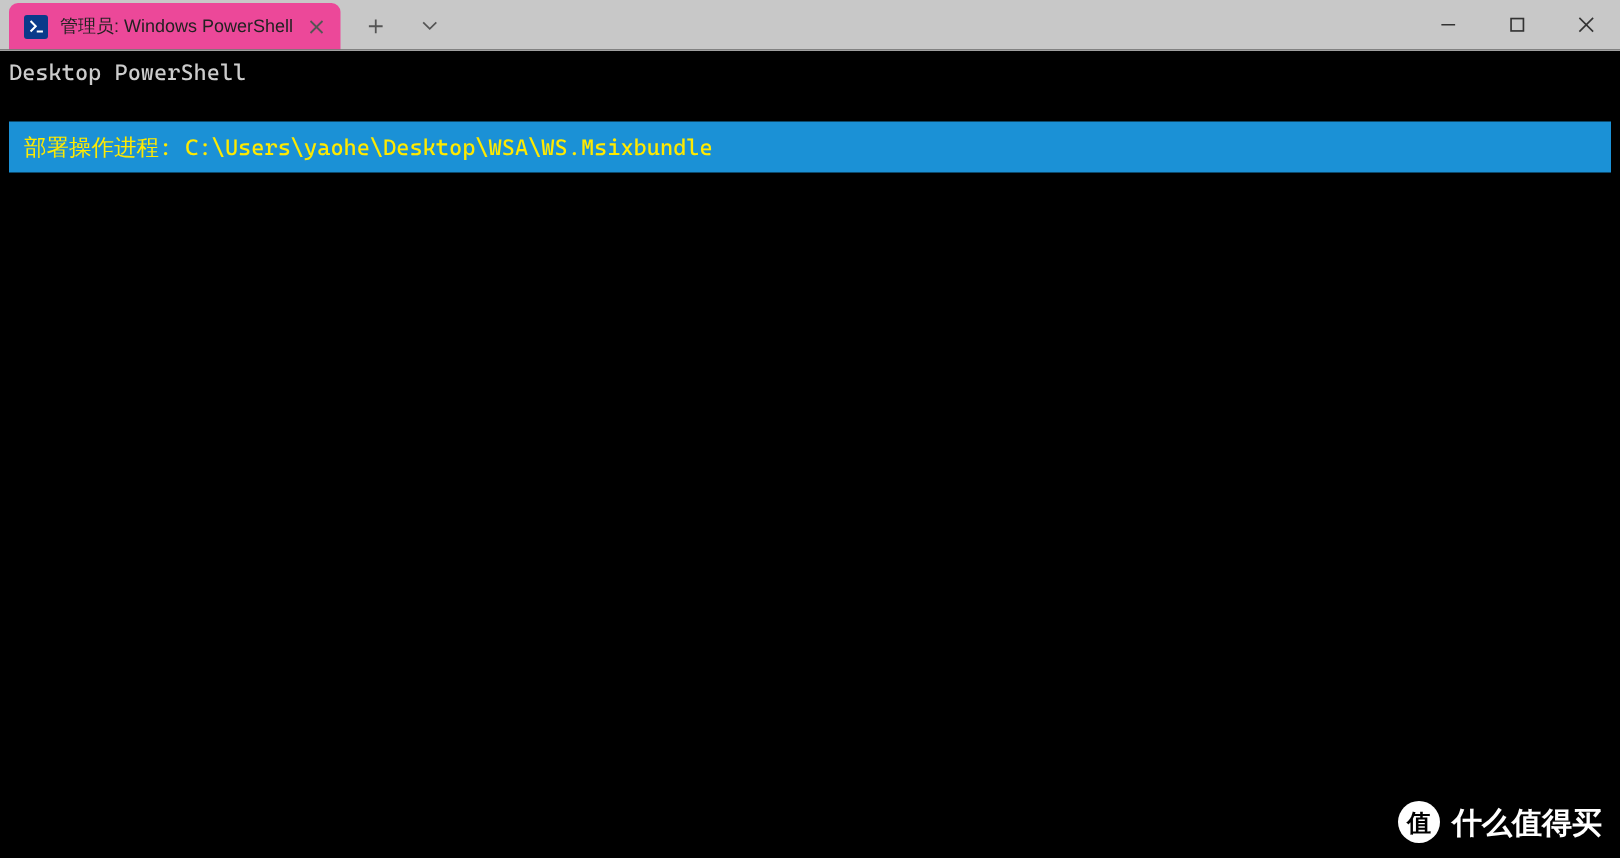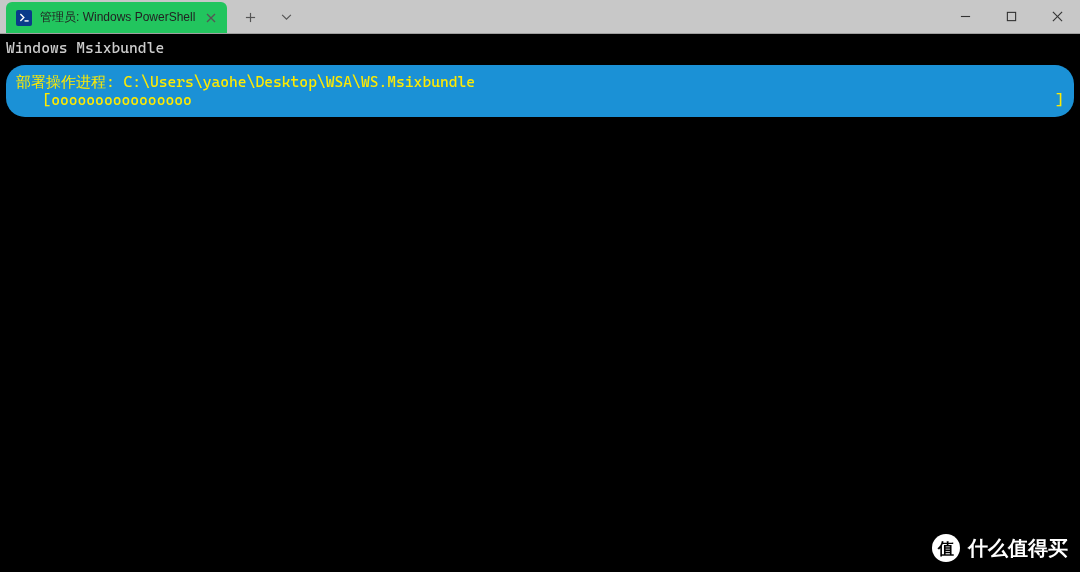--- a/index.html
+++ b/index.html
@@ -29,21 +29,21 @@
       align-items: stretch;
       justify-content: space-between;
     }
     .titlebar-left {
       display: flex;
       align-items: stretch;
       padding-left: 6px;
       padding-top: 2px;
     }
     .tab {
-      background: #22c55e;
+      background: #ec4899;
       border-top-left-radius: 6px;
       border-top-right-radius: 6px;
       height: 31px;
       min-width: 220px;
       display: flex;
       align-items: center;
       padding: 0 8px 0 10px;
       gap: 8px;
       font-size: 12px;
       color: #333;
@@ -113,28 +113,27 @@
       position: relative;
       border-top: 1px solid #a0a0a0;
     }
     .term-line {
       white-space: pre;
       padding: 0 6px;
     }
     .progress-block {
       background: #1b91d6;
       color: #ffea00;
-      margin-top: 8px;
+      margin-top: 24px;
       padding: 8px 10px 8px 10px;
       width: calc(100% - 12px);
       margin-left: 6px;
       font-family: "Cascadia Mono", "Consolas", monospace;
       font-size: 15px;
       line-height: 18px;
-      border-radius: 19px;
     }
     .progress-bar-line {
       display: flex;
       justify-content: space-between;
     }
     .watermark {
       position: absolute;
       right: 12px;
       bottom: 10px;
       display: flex;
@@ -207,28 +206,24 @@
       <div class="win-btn">
         <svg width="11" height="11" viewBox="0 0 12 12">
             <line x1="1" y1="1" x2="11" y2="11" stroke="currentColor" stroke-width="1.2"></line>
             <line x1="11" y1="1" x2="1" y2="11" stroke="currentColor" stroke-width="1.2"></line>
           </svg>
       </div>
     </div>
   </div>
 
   <div class="terminal">
-    <div class="term-line">Windows Msixbundle</div>
+    <div class="term-line">Desktop PowerShell</div>
 
     <div class="progress-block">
       <div>部署操作进程: C:\Users\yaohe\Desktop\WSA\WS.Msixbundle</div>
-      <div class="progress-bar-line">
-        <span style="white-space:pre;">   [oooooooooooooooo</span>
-        <span>]</span>
-      </div>
     </div>
 
     <div class="watermark">
       <span class="watermark-badge">值</span>
       <span>什么值得买</span>
     </div>
   </div>
 
 </div>
 

